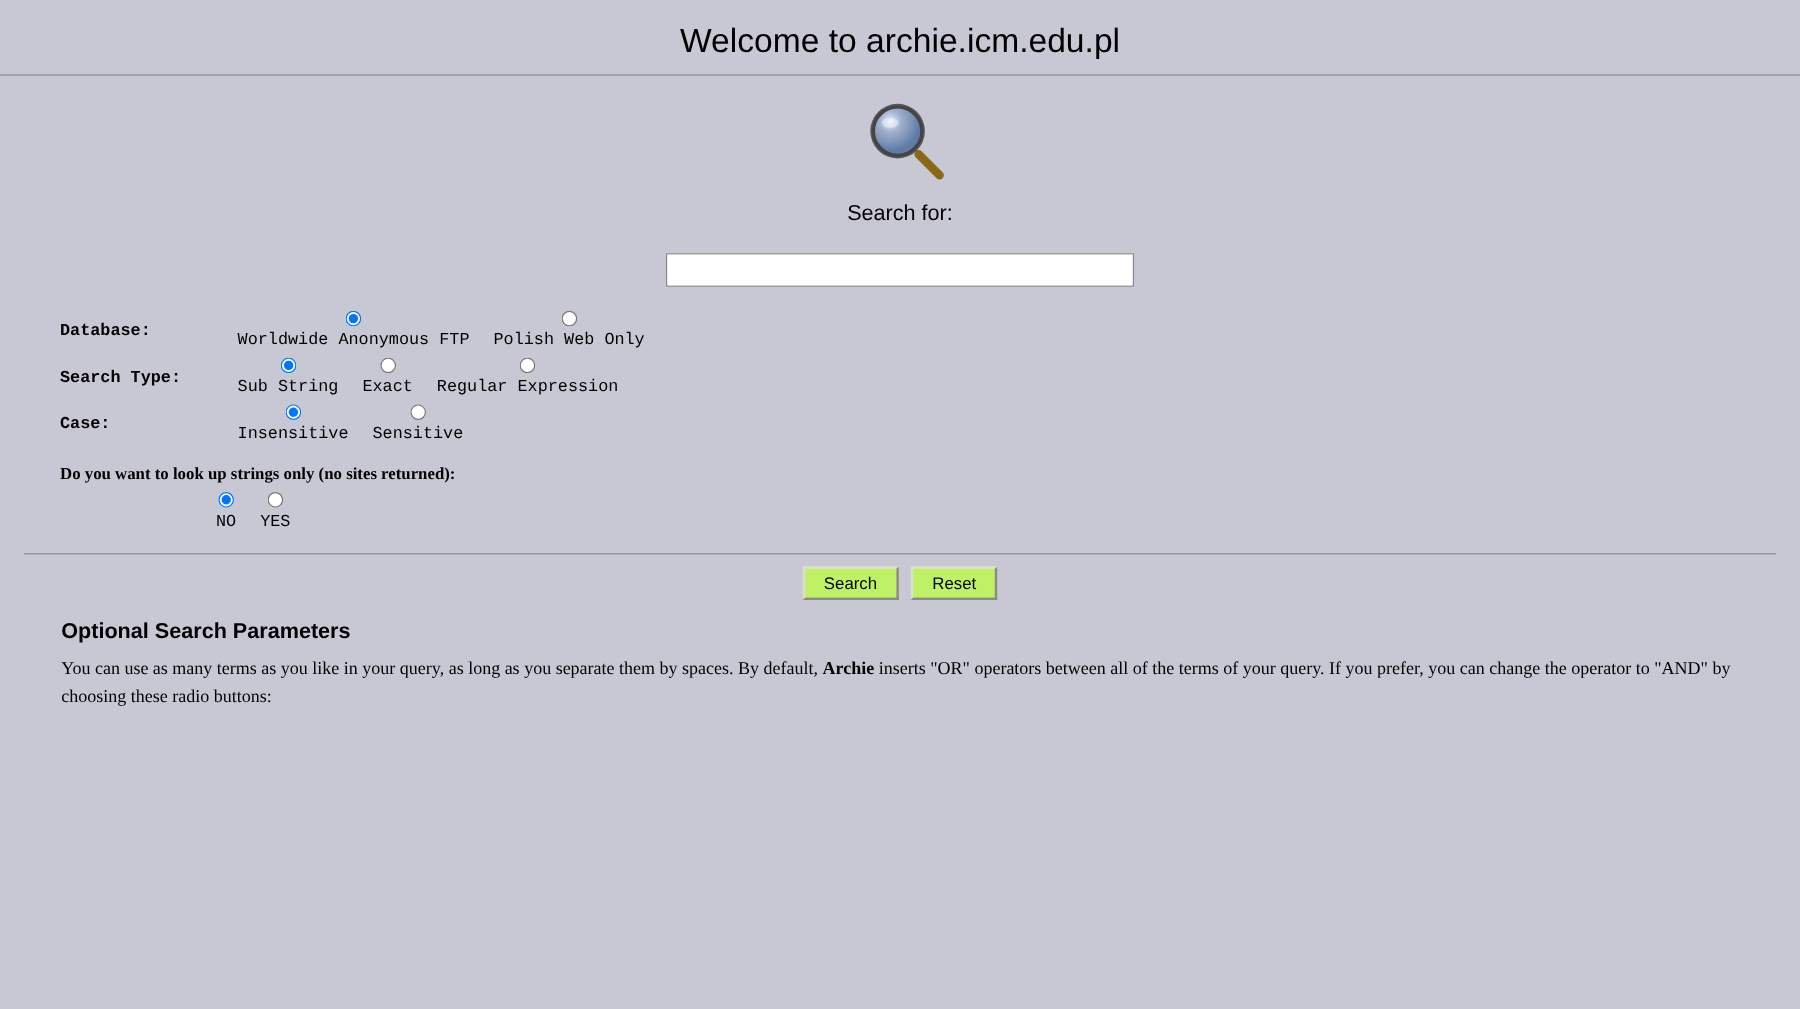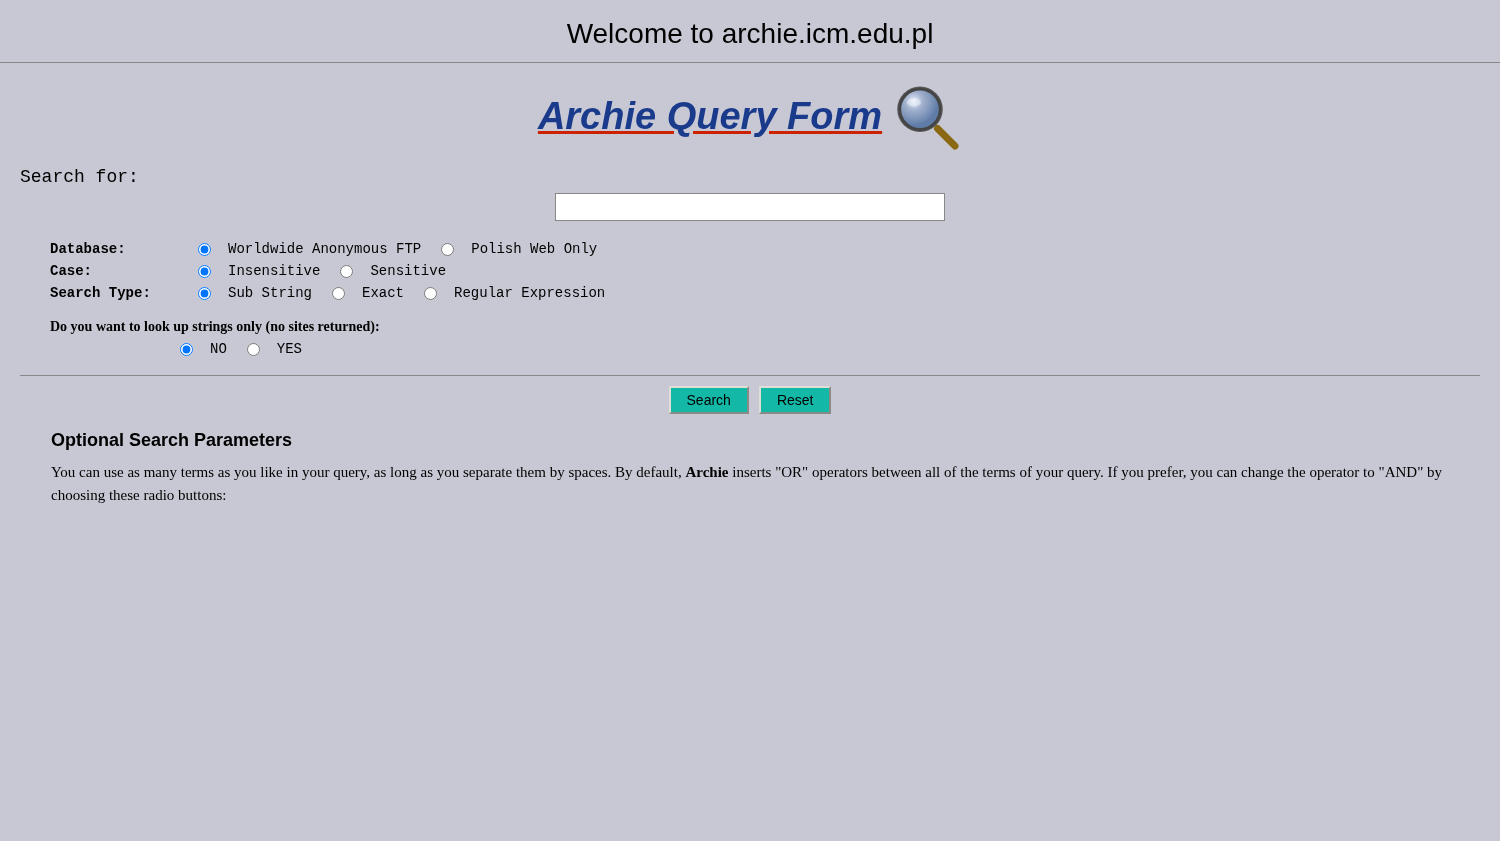--- a/index.html
+++ b/index.html
@@ -52,23 +52,24 @@
 
     .magnifier-icon {
       width: 70px;
       height: 70px;
       margin-left: 10px;
       flex-shrink: 0;
     }
 
     
     .search-for-label {
-      font-family: Liberation Mono, monospace;
+      text-align: center;
+      font-family: Liberation Sans, sans-serif;
       font-size: 18px;
-      margin-bottom: 6px;
+      margin-bottom: 23px;
     }
 
     .search-input-wrapper {
       display: flex;
       justify-content: center;
       margin-bottom: 20px;
     }
 
     #search-for-input {
       width: 390px;
@@ -102,24 +103,25 @@
     .option-choices {
       display: flex;
       align-items: center;
       gap: 20px;
       flex-wrap: wrap;
     }
 
     .radio-choice {
       display: flex;
       align-items: center;
-      gap: 17px;
+      gap: 4px;
       cursor: pointer;
       font-family: Courier New, monospace;
       font-size: 14px;
+      flex-direction: column;
     }
 
     .radio-choice input[type="radio"] {
       margin: 0;
       cursor: pointer;
     }
 
     .strings-question {
       margin: 14px 0 6px 0;
       font-family: Liberation Serif, serif;
@@ -163,21 +165,21 @@
       display: flex;
       justify-content: center;
       gap: 10px;
       margin-bottom: 16px;
     }
 
     .btn {
       padding: 4px 16px;
       font-size: 14px;
       font-family: Arial, sans-serif;
-      background: #14b8a6;
+      background: #bef264;
       border: 2px outset #e0ddd6;
       cursor: pointer;
       min-width: 70px;
     }
 
     .optional-params-section {
       padding: 0 8px;
       margin-left: 23px;
     }
 
@@ -213,21 +215,20 @@
 
 <div>
   <h1 id="page-title">Welcome to archie.icm.edu.pl</h1>
 </div>
 
 <hr class="top-divider">
 
 <div class="main-content">
 
   <div class="logo-area">
-    <div class="logo-text">Archie Query Form</div>
 
     <svg class="magnifier-icon" viewBox="0 0 80 80" xmlns="http://www.w3.org/2000/svg">
       <defs>
         <radialGradient id="lensGrad" cx="35%" cy="30%" r="60%">
           <stop offset="0%" style="stop-color:#e8f0ff;stop-opacity:1"></stop>
           <stop offset="40%" style="stop-color:#b0c4e8;stop-opacity:0.8"></stop>
           <stop offset="100%" style="stop-color:#6080b0;stop-opacity:0.9"></stop>
         </radialGradient>
       </defs>
 
@@ -258,47 +259,47 @@
           <span>Worldwide Anonymous FTP</span>
         </label>
         <label class="radio-choice">
           <input type="radio" name="database" value="polish" style="">
           <span>Polish Web Only</span>
         </label>
       </div>
     </div>
 
     <div class="option-row">
+      <span class="option-label">Search Type:</span>
+      <div class="option-choices">
+        <label class="radio-choice">
+          <input type="radio" name="search_type" value="substring" checked="" style="">
+          <span>Sub String</span>
+        </label>
+        <label class="radio-choice">
+          <input type="radio" name="search_type" value="exact" style="">
+          <span>Exact</span>
+        </label>
+        <label class="radio-choice">
+          <input type="radio" name="search_type" value="regex" style="">
+          <span>Regular Expression</span>
+        </label>
+      </div>
+    </div>
+
+    <div class="option-row">
       <span class="option-label">Case:</span>
       <div class="option-choices">
         <label class="radio-choice">
           <input type="radio" name="case" value="insensitive" checked="" style="">
           <span>Insensitive</span>
         </label>
         <label class="radio-choice">
           <input type="radio" name="case" value="sensitive" style="">
           <span>Sensitive</span>
-        </label>
-      </div>
-    </div>
-
-    <div class="option-row">
-      <span class="option-label">Search Type:</span>
-      <div class="option-choices">
-        <label class="radio-choice">
-          <input type="radio" name="search_type" value="substring" checked="" style="">
-          <span>Sub String</span>
-        </label>
-        <label class="radio-choice">
-          <input type="radio" name="search_type" value="exact" style="">
-          <span>Exact</span>
-        </label>
-        <label class="radio-choice">
-          <input type="radio" name="search_type" value="regex" style="">
-          <span>Regular Expression</span>
         </label>
       </div>
     </div>
 
     <div style="margin-top: 18px;">
       <div class="strings-question">Do you want to look up strings only (no sites returned):</div>
       <div class="strings-choices">
         <label class="radio-choice">
           <input type="radio" name="strings_only" value="no" checked="" style="">
           <span>NO</span>

